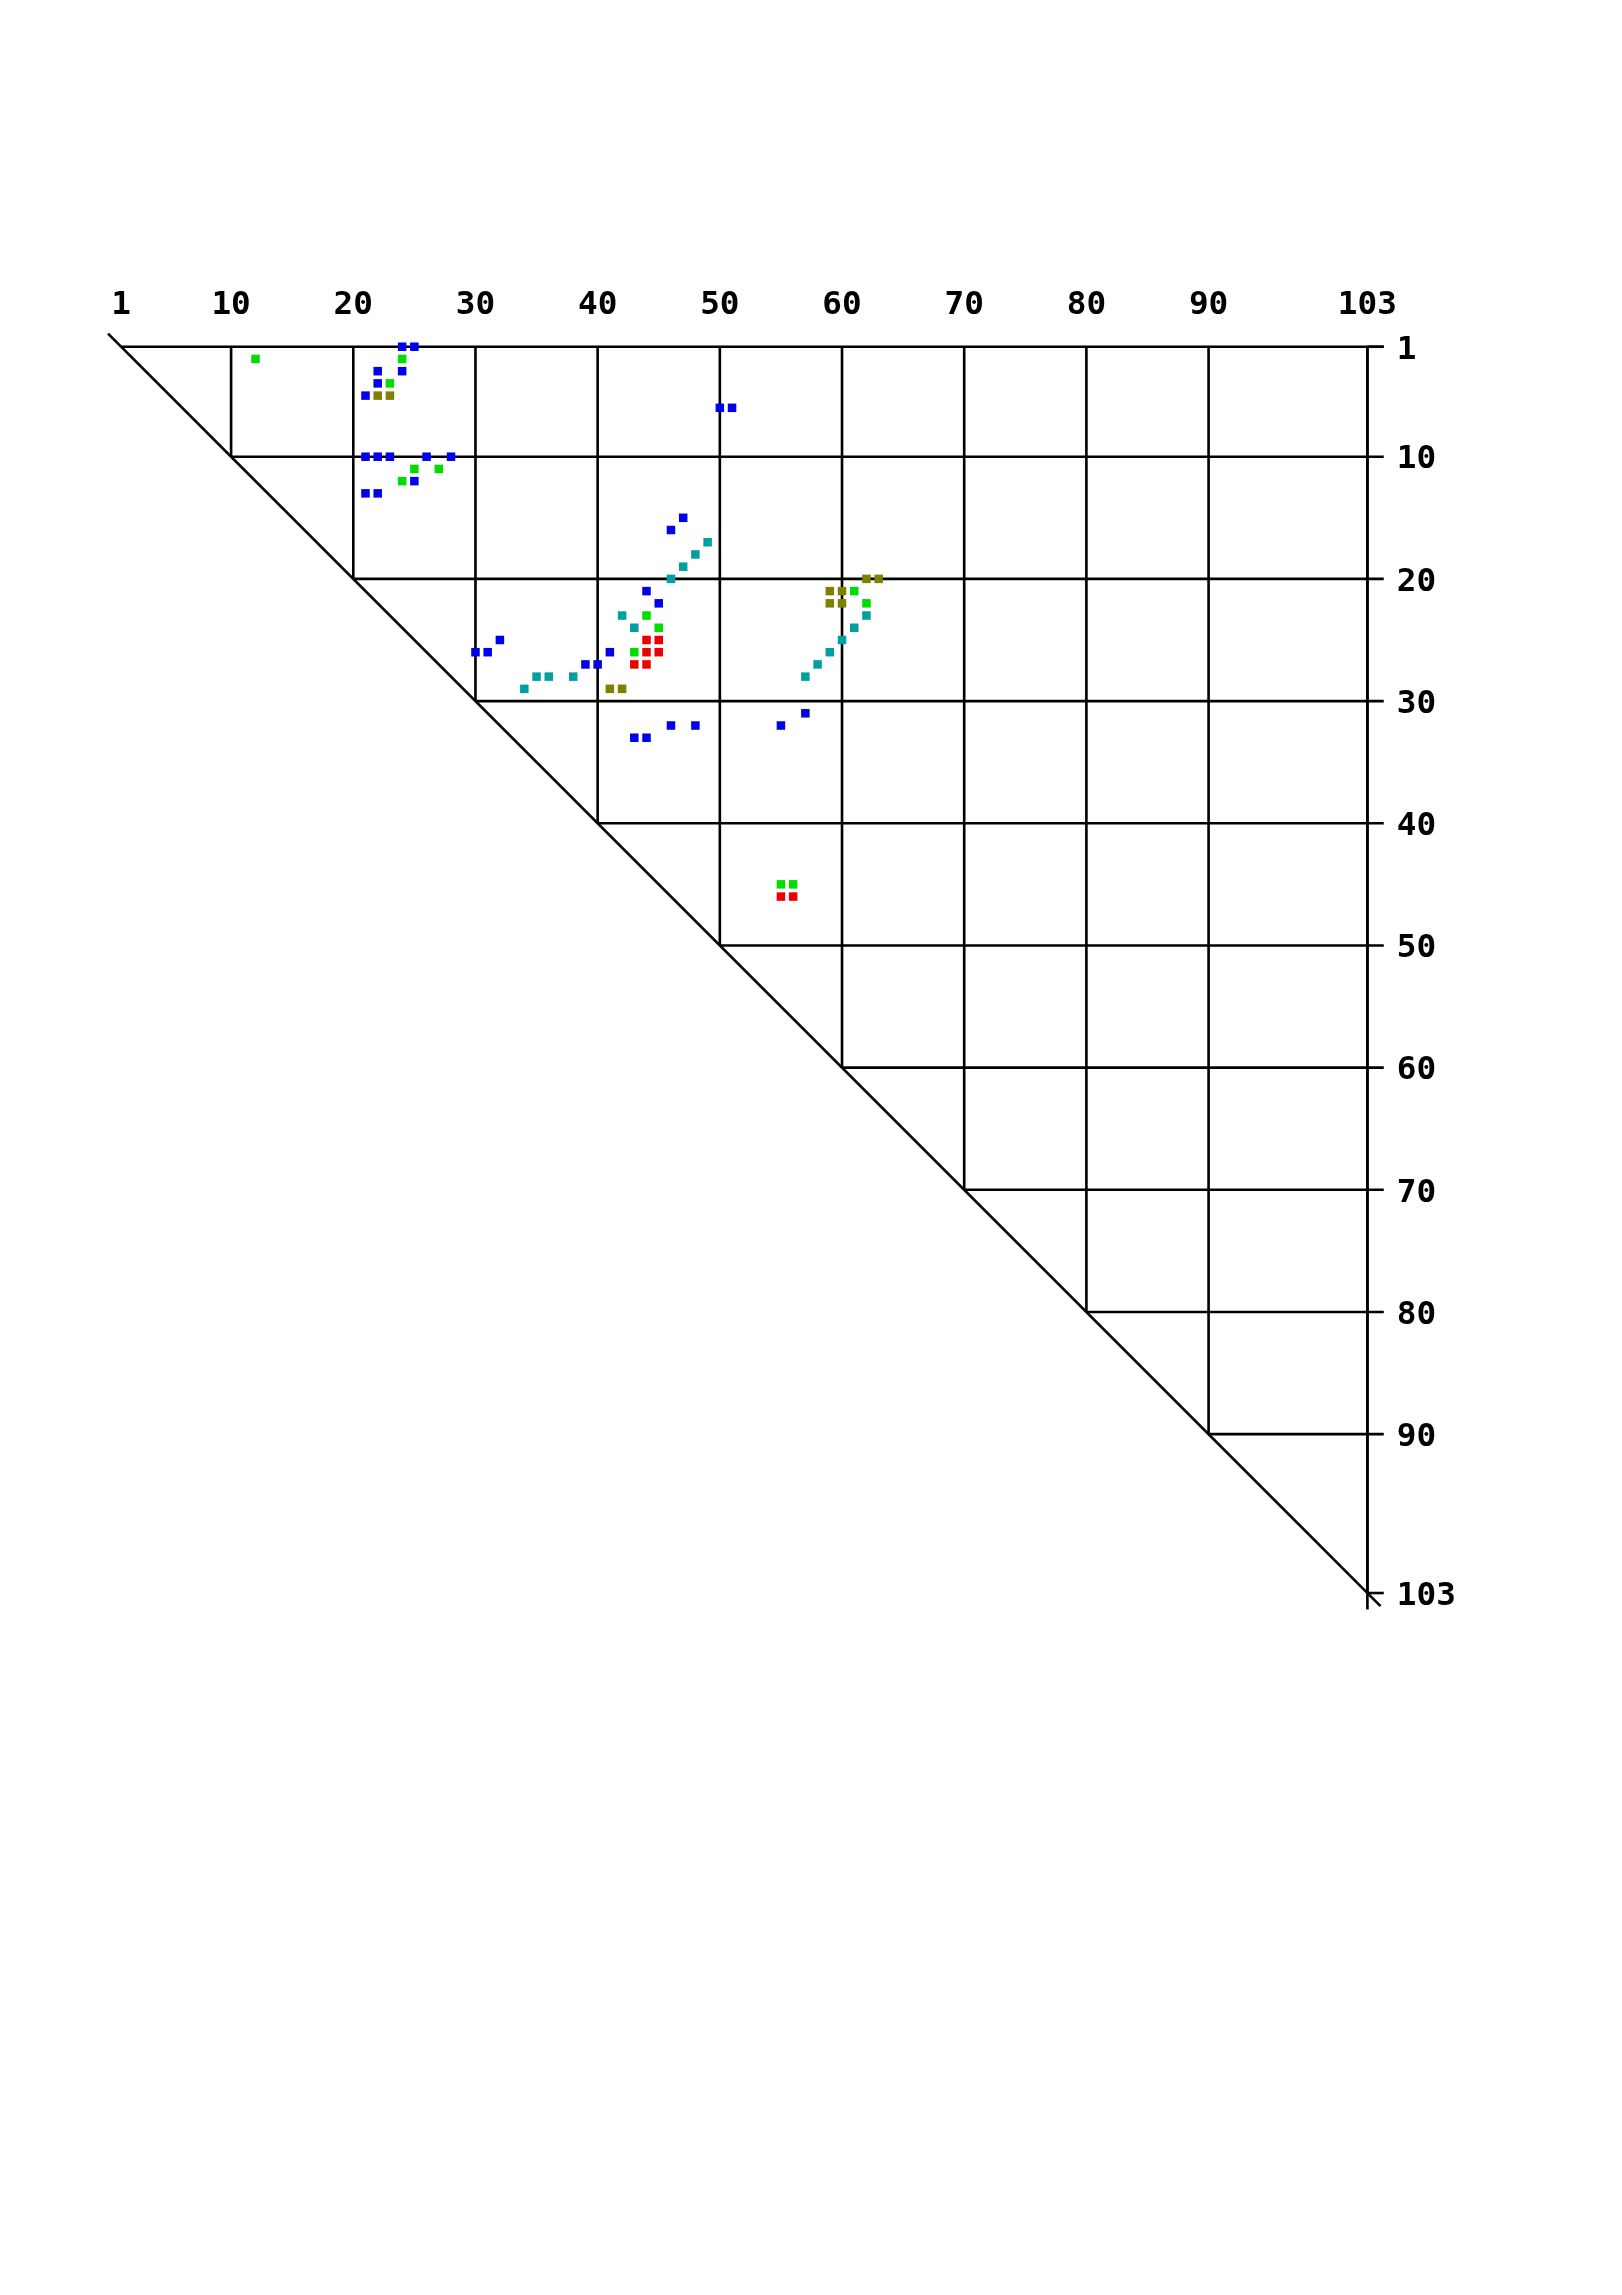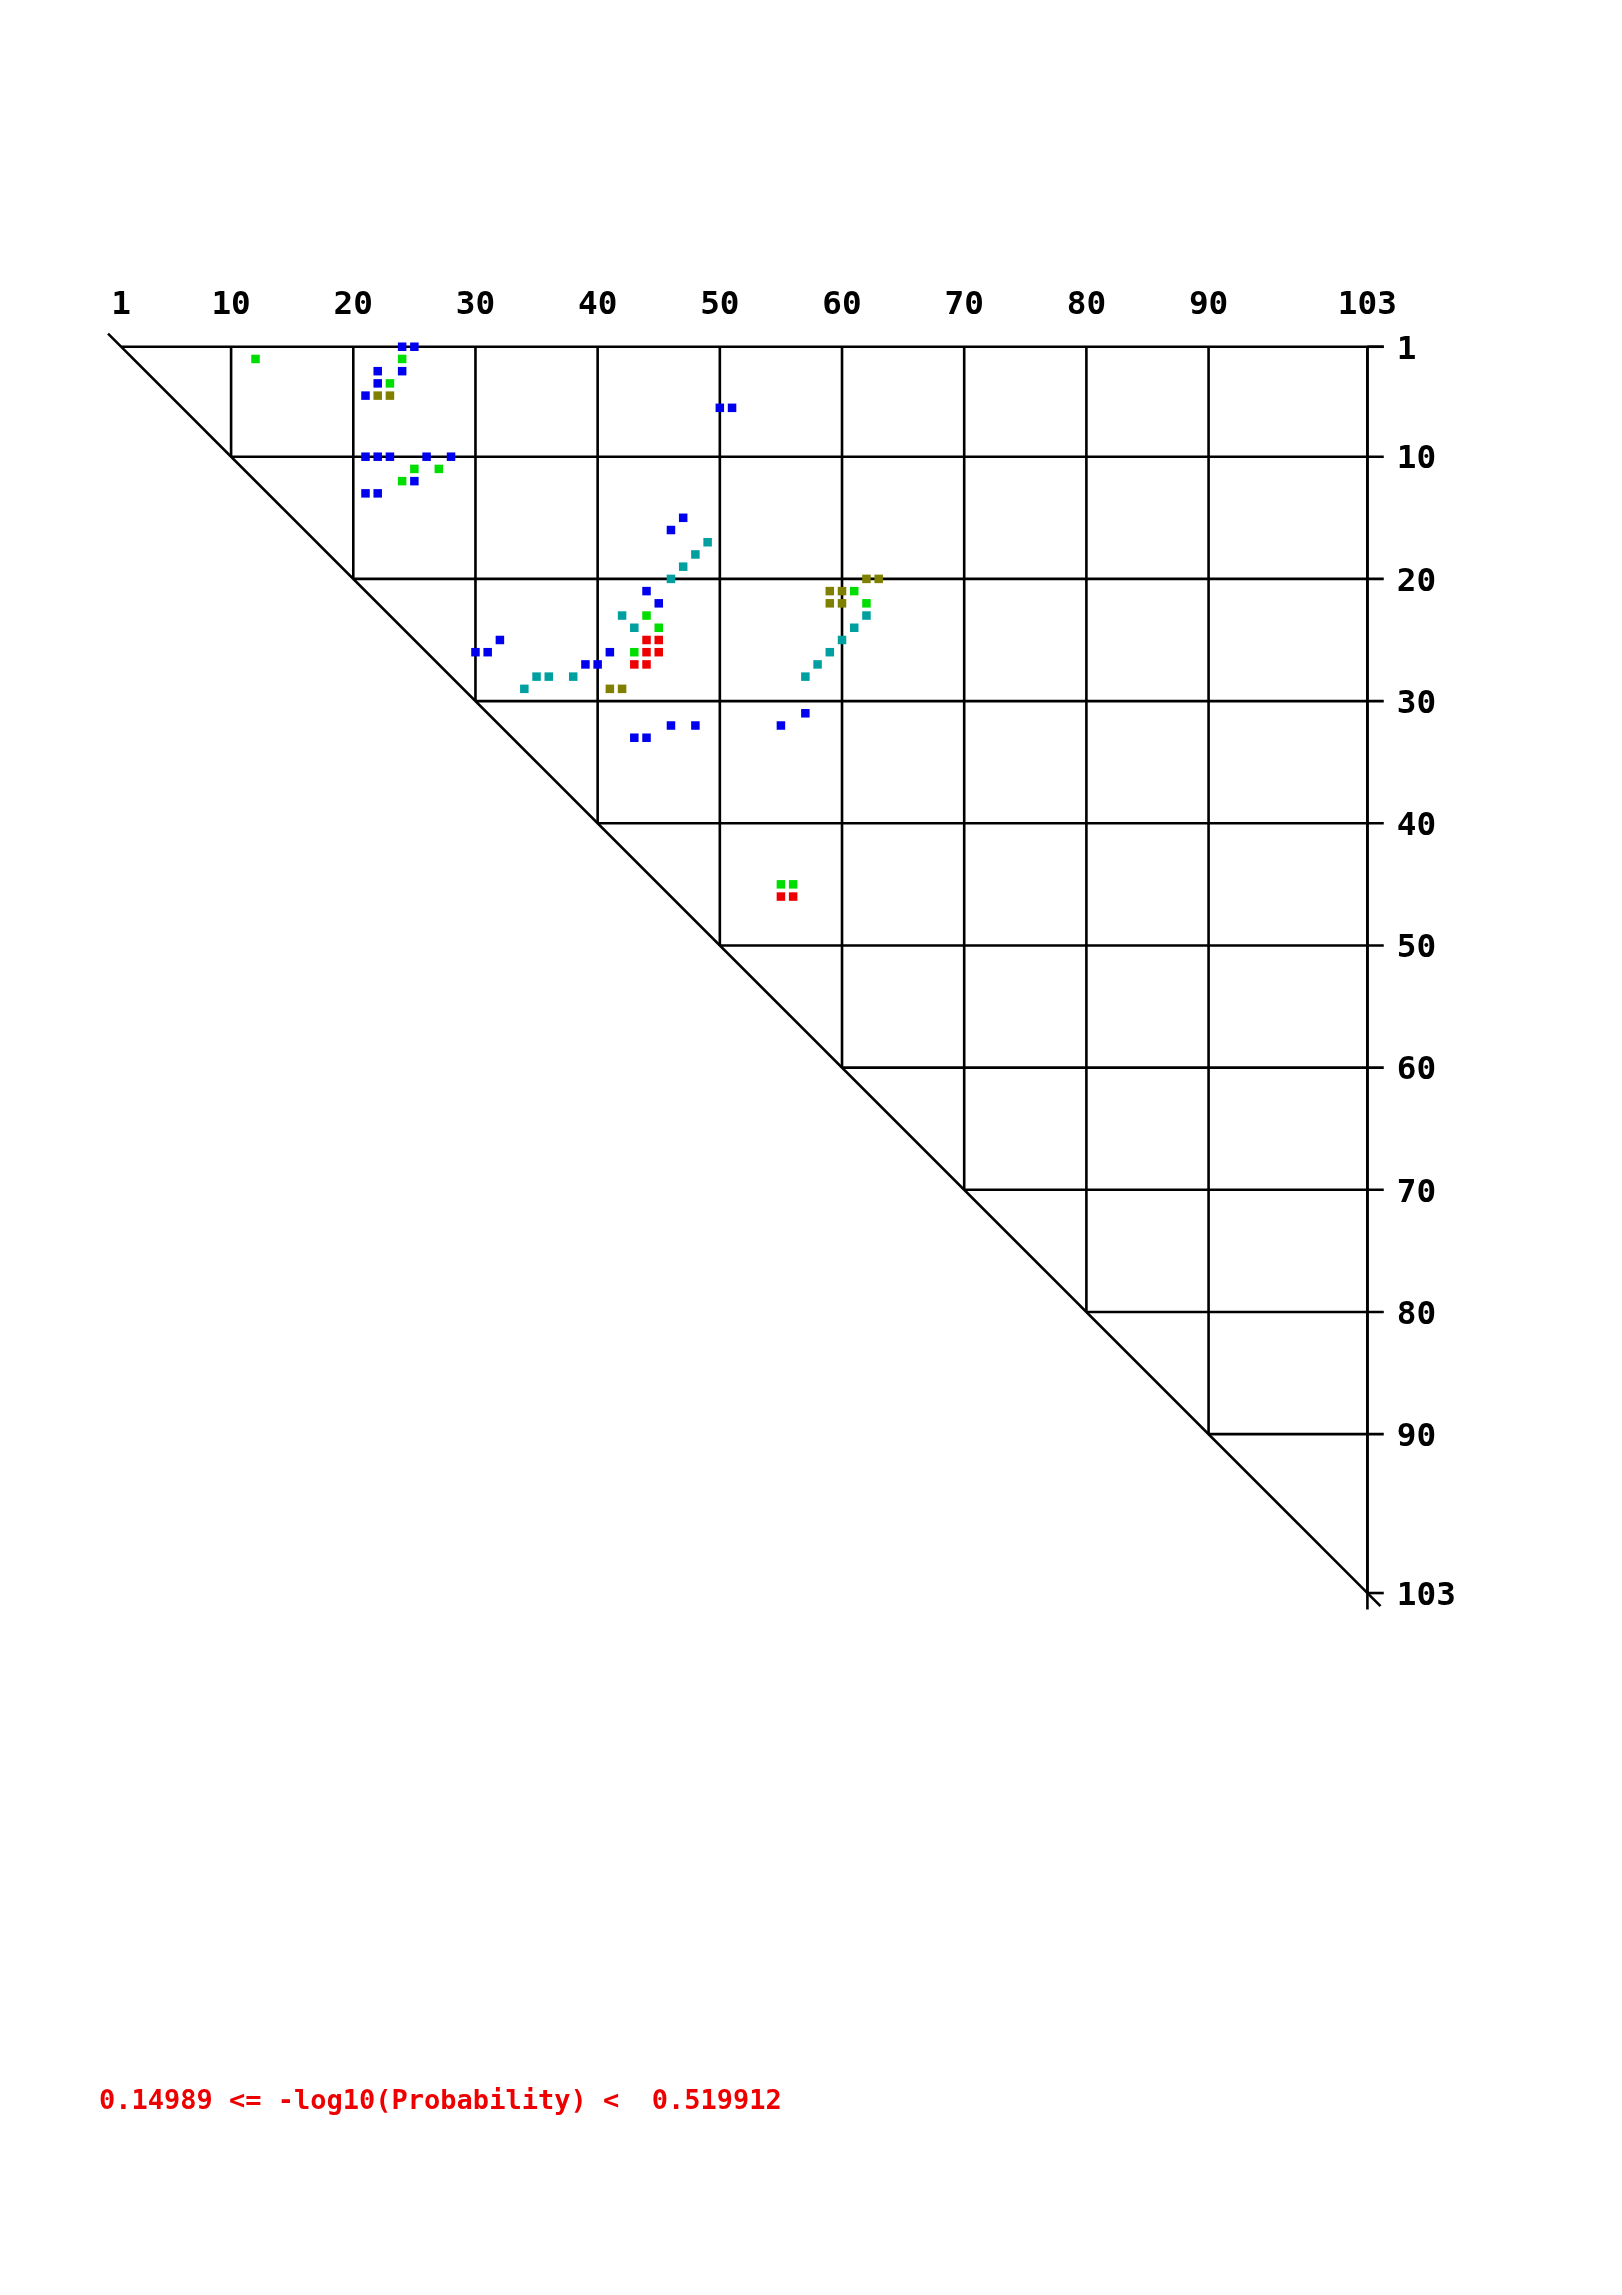--- a/index.html
+++ b/index.html
@@ -175,20 +175,19 @@
         <rect x="1037.6176470588234" y="784.9705882352941" width="13" height="13" fill="#0000ee"></rect>
         <rect x="962.9117647058823" y="1121.1470588235293" width="13" height="13" fill="#0000ee"></rect>
         <rect x="981.5882352941177" y="1121.1470588235293" width="13" height="13" fill="#0000ee"></rect>
         <rect x="1018.9411764705883" y="1102.4705882352941" width="13" height="13" fill="#0000ee"></rect>
         <rect x="1056.2941176470588" y="1102.4705882352941" width="13" height="13" fill="#0000ee"></rect>
         <rect x="1187.0294117647059" y="1102.4705882352941" width="13" height="13" fill="#0000ee"></rect>
         <rect x="1224.3823529411766" y="1083.7941176470588" width="13" height="13" fill="#0000ee"></rect>
       </g>
     </svg>
   <div class="legend">
-    <div style="color: rgb(238, 0, 0);">0.14989 &lt;= -log10(Probability) &lt;  0.519912</div>
     
     
     
     
   </div>
 </div>
 
 
 </body></html>

